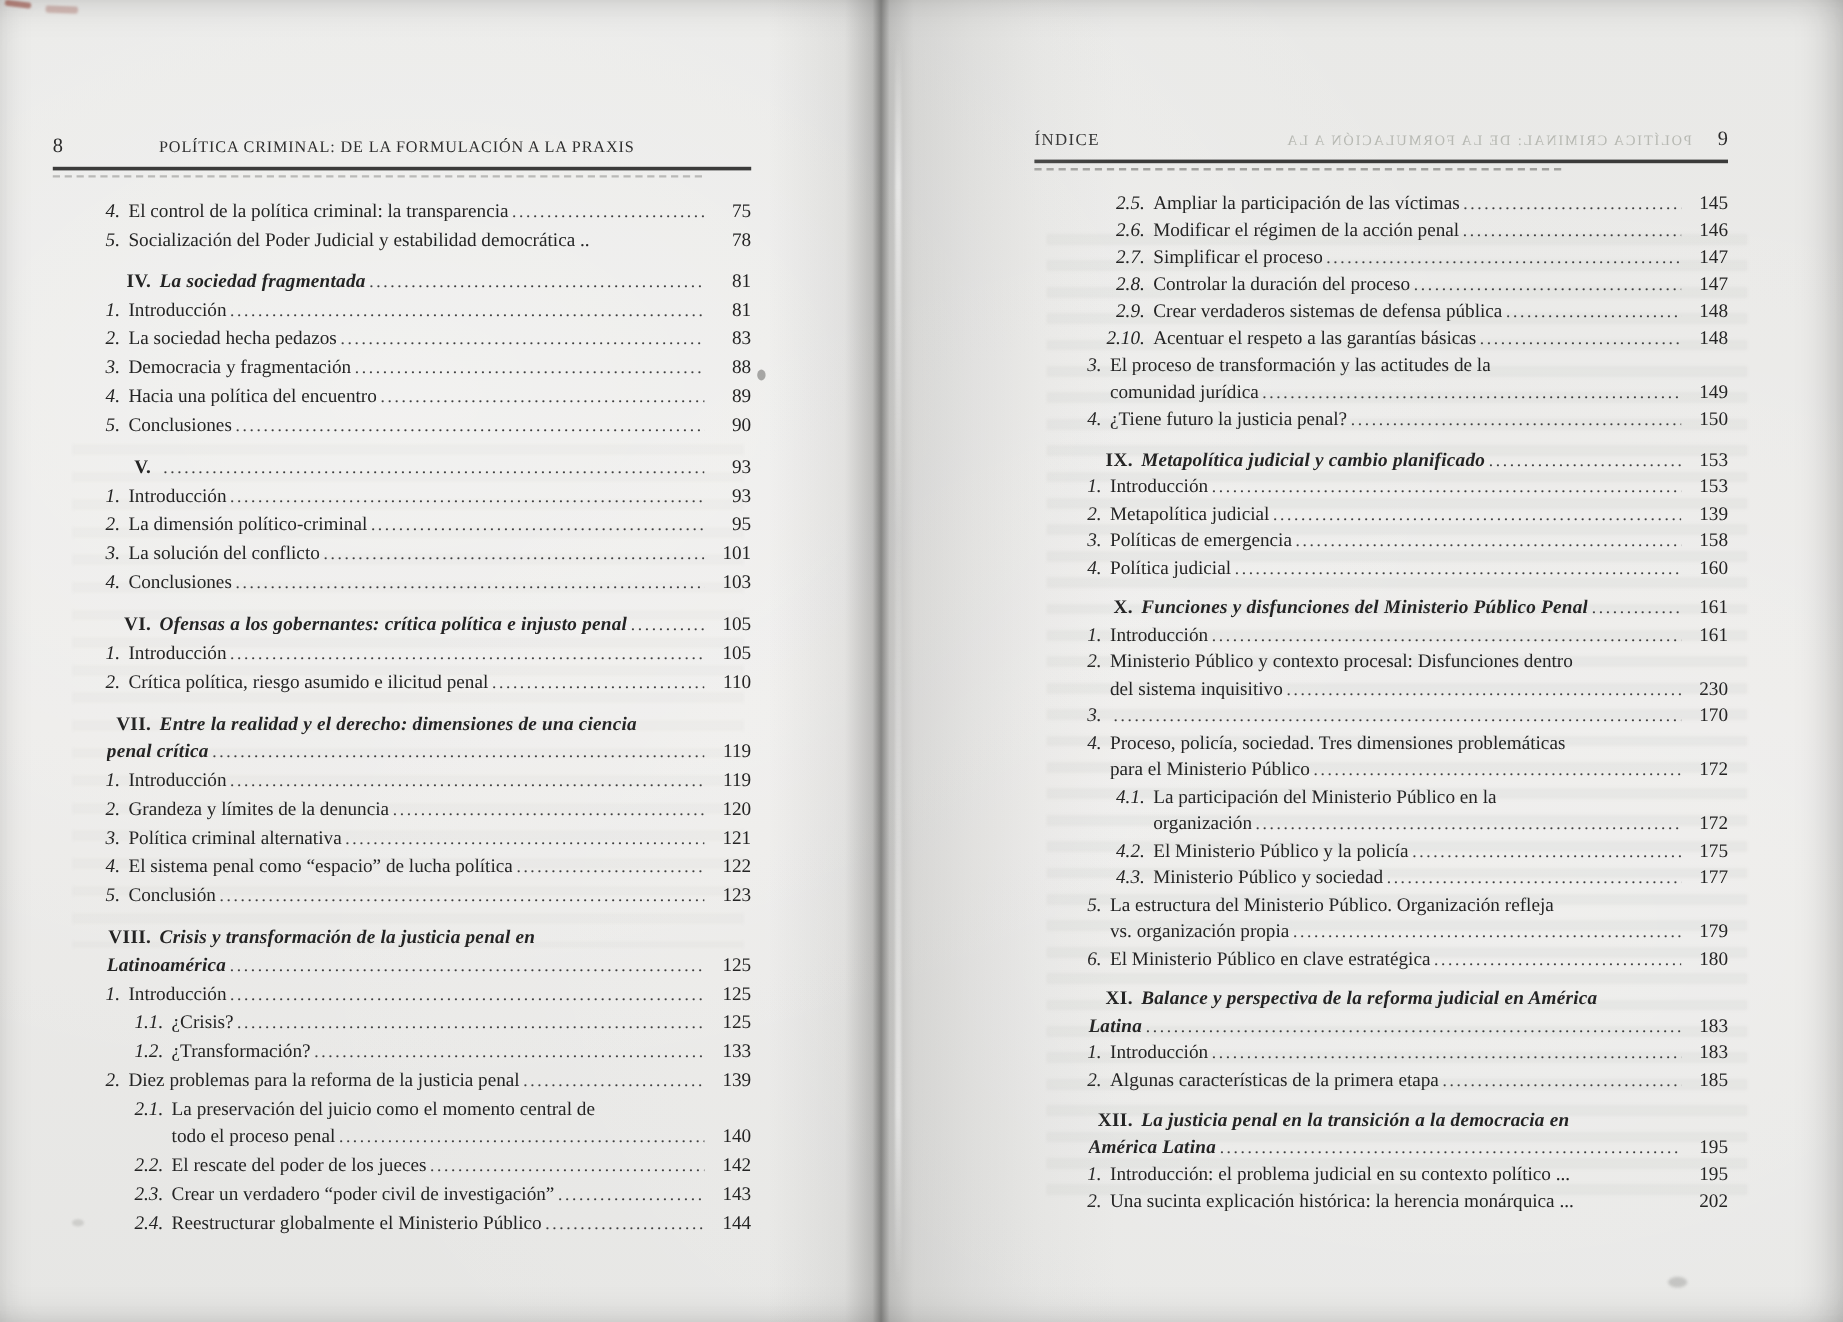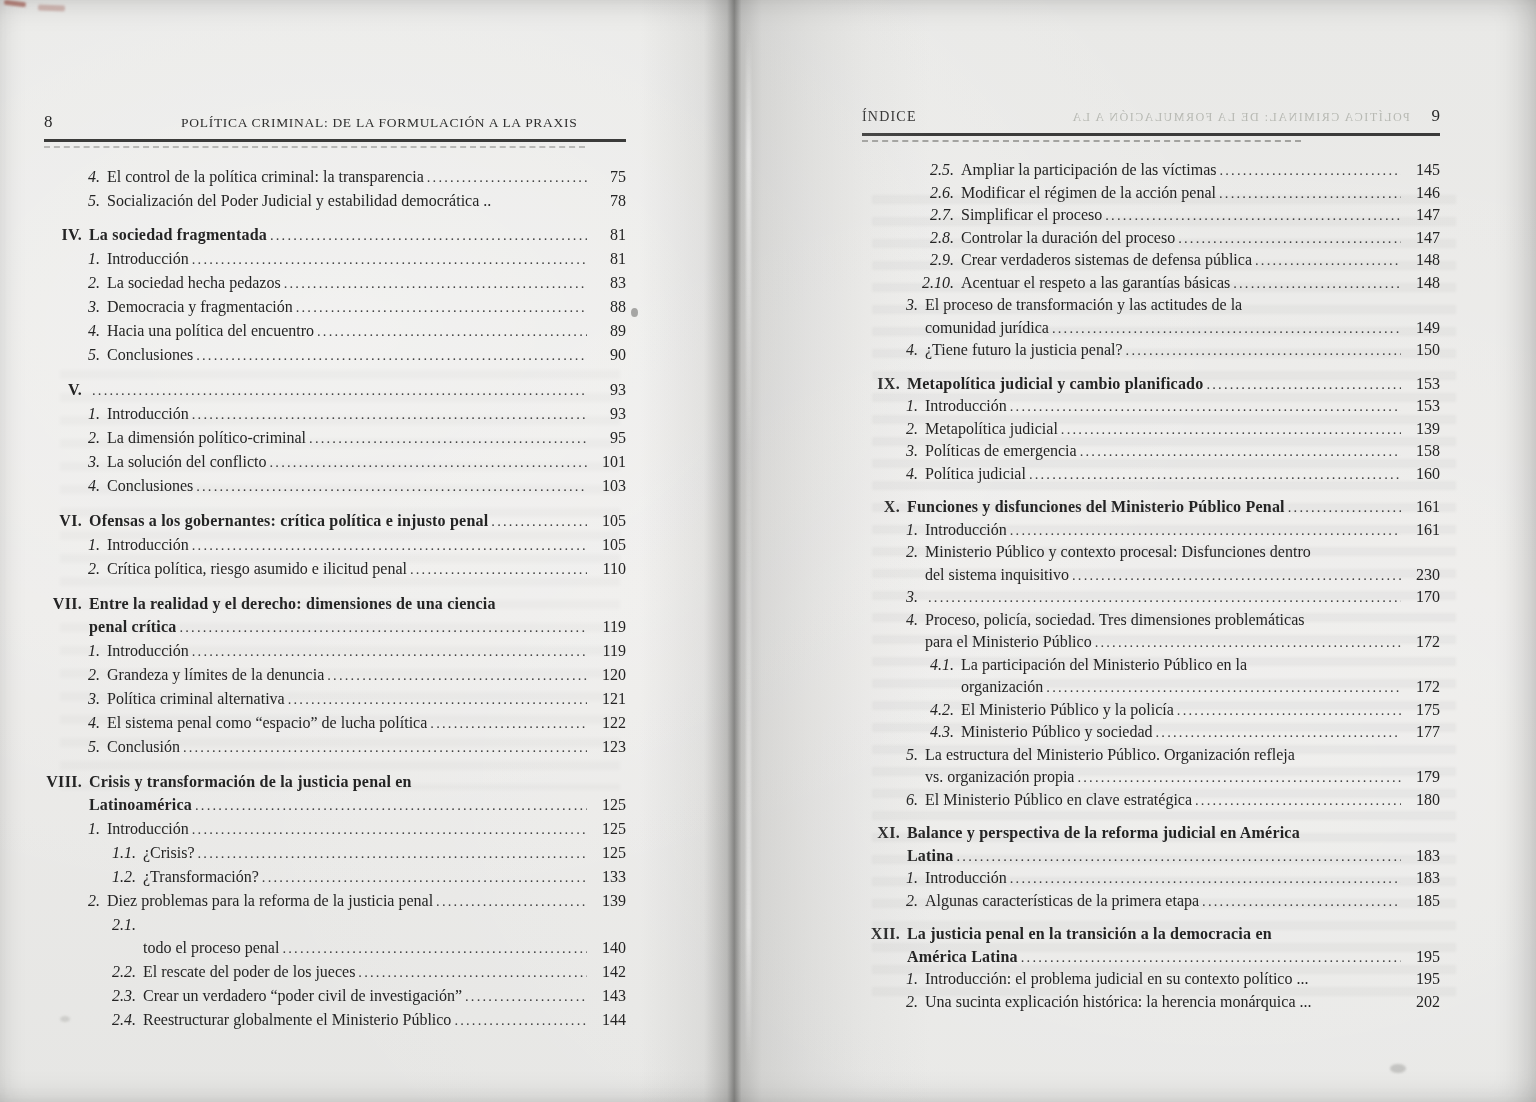--- a/index.html
+++ b/index.html
@@ -34,45 +34,45 @@
     position:absolute;left:746px;top:30px;width:5px;height:1040px;pointer-events:none;
     background:linear-gradient(180deg,rgba(255,255,255,0),rgba(255,255,255,.55) 12%,rgba(255,255,255,.1) 40%,rgba(255,255,255,.5) 86%,rgba(255,255,255,0));
     filter:blur(1px);
   }
   .page{position:absolute;}
   .page-left{left:44px;top:112px;width:582px;}
   .page-right{left:862px;top:106px;width:578px;}
 
   .header{display:flex;align-items:baseline;height:24px;white-space:nowrap;}
   .folio{font-size:17px;color:#2a2a2a;}
-  .running{flex:1;text-align:center;font-size:13.5px;letter-spacing:.7px;color:#2e2e2e;padding-left:80px;}
+  .running{flex:1;text-align:left;font-size:13.5px;letter-spacing:.7px;color:#2e2e2e;padding-left:80px;}
   .header-label{font-size:14px;letter-spacing:1.2px;color:#2e2e2e;}
   .ghost-mirror{
     flex:1;margin:0 22px;overflow:hidden;white-space:nowrap;
     transform:scaleX(-1);
     font-size:12px;letter-spacing:1.5px;color:rgba(128,131,121,.48);
     filter:blur(.4px);
   }
   .rule{border-top:3px solid #3b3b3a;margin-top:3px;}
   .rule-ghost{border-top:2px dashed rgba(82,82,78,.34);margin-top:4px;width:93%;}
   .page-right .rule-ghost{border-top-color:rgba(78,78,74,.46);width:76%;}
 
   .toc{margin-top:17px;font-size:16px;}
   .row{display:flex;align-items:baseline;line-height:23px;}
   .page-right .row{line-height:22.5px;}
   .row.gap{margin-top:11px;}
   .num{flex:0 0 38px;text-align:right;margin-right:7px;font-style:italic;white-space:nowrap;}
-  .lv0 .num{flex-basis:38px;font-style:normal;font-weight:700;letter-spacing:.3px;}
+  .lv0 .num{flex-basis:38px;font-style:normal;font-weight:700;letter-spacing:.3px;margin-left:44px;}
   .lv1 .num{flex-basis:56px;}
   .lv2 .num{flex-basis:92px;}
   .lv0.cont{padding-left:45px;}
   .lv1.cont{padding-left:63px;}
   .lv2.cont{padding-left:99px;}
   .txt{flex:0 1 auto;min-width:0;overflow:hidden;white-space:nowrap;}
-  .ch .txt{font-weight:700;letter-spacing:.2px;}
+  .ch .txt{font-weight:700;font-style:italic;letter-spacing:.2px;}
   .dots{flex:1 1 18px;min-width:8px;overflow:hidden;white-space:nowrap;margin:0 3px;color:#3e3e3e;}
   .dots::after{
     content:"....................................................................................................................................................................";
     letter-spacing:2.2px;font-size:14.5px;
   }
   .nodots .dots::after{content:"";}
   .pg{flex:0 0 36px;text-align:right;font-style:normal;white-space:nowrap;}
 
   .bleed-body{position:absolute;pointer-events:none;filter:blur(1.3px);}
   .bleed-right{left:872px;top:195px;width:584px;height:810px;
@@ -273,20 +273,21 @@
           <span class="pg">133</span>
         </div>
         <div class="row lv1">
           <span class="num">2.</span>
           <span class="txt">Diez problemas para la reforma de la justicia penal</span>
           <span class="dots"></span>
           <span class="pg">139</span>
         </div>
         <div class="row lv2 nodots">
           <span class="num">2.1.</span>
+          <span class="txt">La preservación del juicio como el momento central de</span>
           <span class="dots"></span>
           <span class="pg"></span>
         </div>
         <div class="row lv2 cont">
 
           <span class="txt">todo el proceso penal</span>
           <span class="dots"></span>
           <span class="pg">140</span>
         </div>
         <div class="row lv2">

